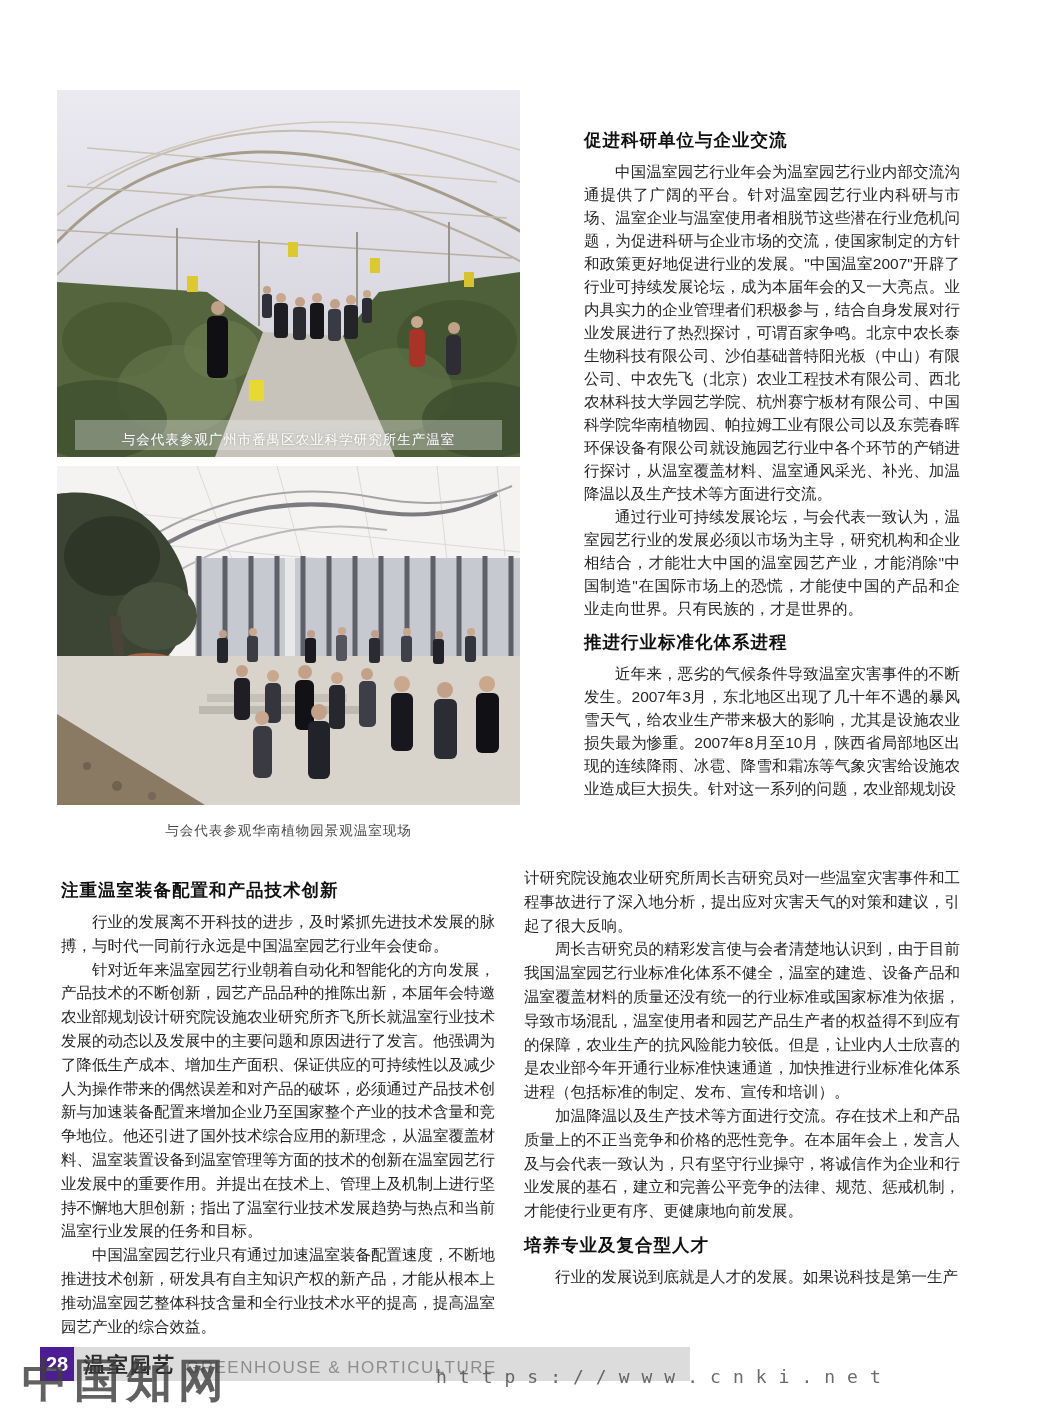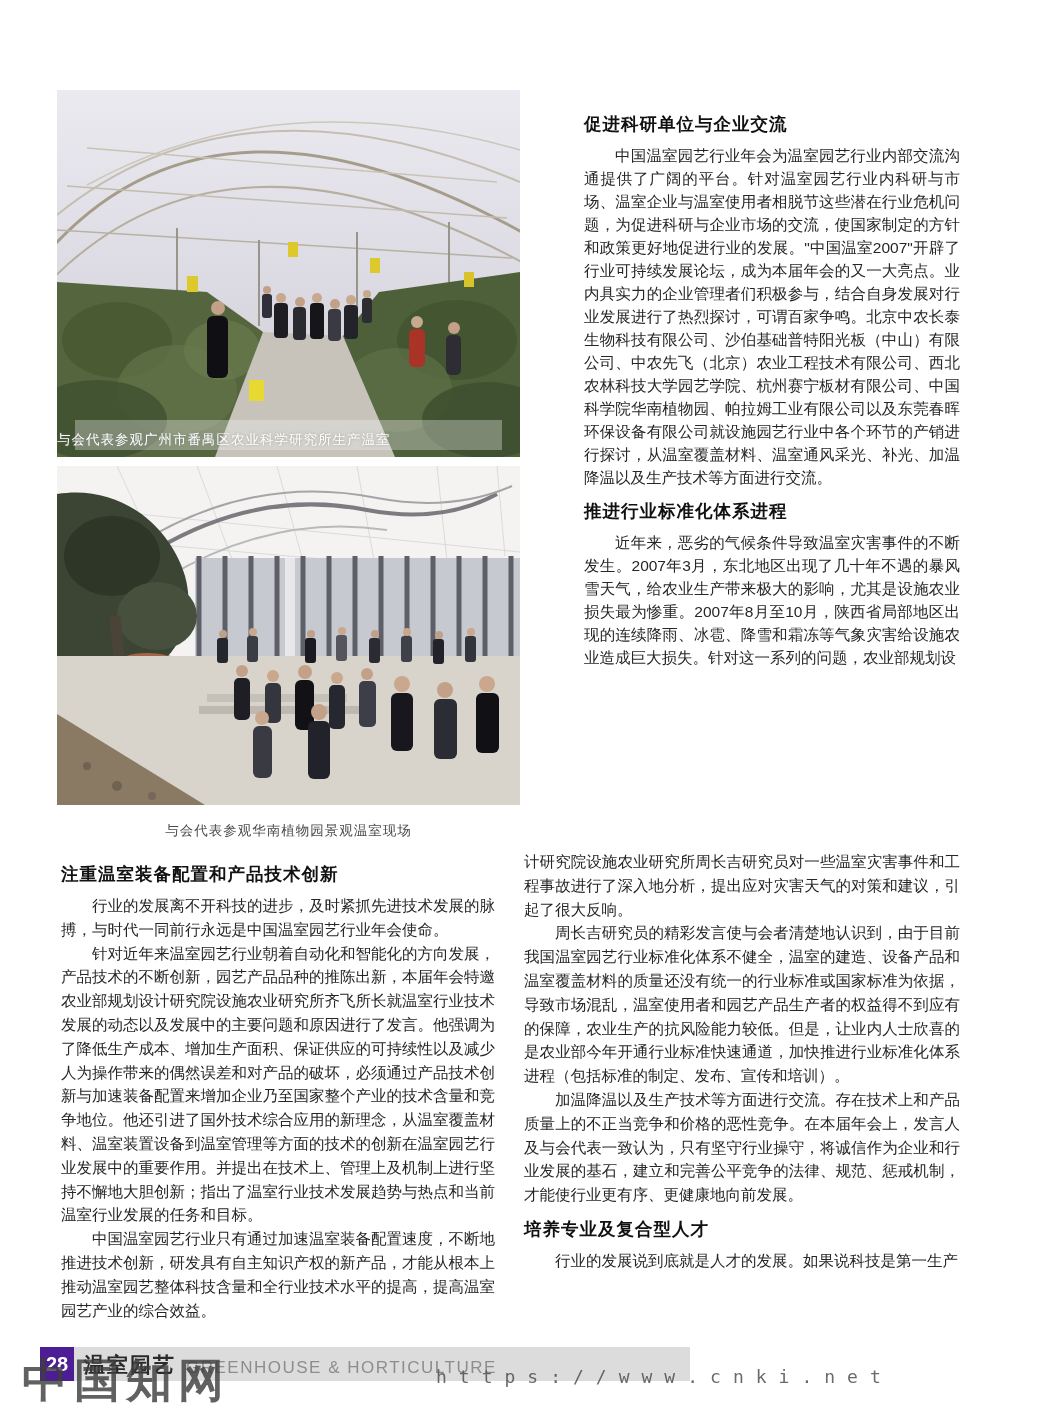--- a/index.html
+++ b/index.html
@@ -3,27 +3,27 @@
 <meta charset="utf-8">
 <style>
   html,body{margin:0;padding:0;background:#ffffff;}
   #page{
     position:relative;width:1046px;height:1410px;background:#ffffff;overflow:hidden;
     font-family:"Liberation Sans",sans-serif;color:#2b2b2b;
   }
   .photo{position:absolute;overflow:hidden;}
   .photo svg{display:block;}
   .photo-caption{
-    position:absolute;left:0;right:0;bottom:8px;
+    position:absolute;left:0;right:0;bottom:8px;text-align:center;
     color:#ffffff;font-size:13.5px;letter-spacing:1px;text-shadow:0 0 3px rgba(120,120,120,.6);
   }
   .caption-below{
     position:absolute;text-align:center;color:#4b4b4b;font-size:13.5px;letter-spacing:1px;
   }
-  .col{position:absolute;text-align:justify;}
+  .col{position:absolute;text-align:justify;margin-top:16px;}
   .col p{margin:0;font-size:15.5px;color:#262626;}
   .col-rt p{line-height:23px;}
   .col-rb p,.col-l p{line-height:23.8px;}
   .indent{text-indent:31px;}
   .heading{
     margin:0 0 8px 0;font-size:17.5px;font-weight:bold;color:#111111;
     letter-spacing:1px;line-height:24px;
   }
   .heading.mt{margin-top:10px;}
   
@@ -215,20 +215,21 @@
         <circle cx="205" cy="252" r="7" fill="#c9a88d"></circle>
           <rect x="196" y="260" width="19" height="52" rx="6" fill="#3a3a42"></rect>
       </g>
     </svg>
   </div>
   <div class="caption-below" style="left:57px;top:812px;width:463px;margin-top:10px;">与会代表参观华南植物园景观温室现场</div>
 
   <div class="col col-rt" style="left:584px;top:112px;width:376px;">
     <h3 class="heading">促进科研单位与企业交流</h3>
     <p class="indent">中国温室园艺行业年会为温室园艺行业内部交流沟通提供了广阔的平台。针对温室园艺行业内科研与市场、温室企业与温室使用者相脱节这些潜在行业危机问题，为促进科研与企业市场的交流，使国家制定的方针和政策更好地促进行业的发展。"中国温室2007"开辟了行业可持续发展论坛，成为本届年会的又一大亮点。业内具实力的企业管理者们积极参与，结合自身发展对行业发展进行了热烈探讨，可谓百家争鸣。北京中农长泰生物科技有限公司、沙伯基础普特阳光板（中山）有限公司、中农先飞（北京）农业工程技术有限公司、西北农林科技大学园艺学院、杭州赛宁板材有限公司、中国科学院华南植物园、帕拉姆工业有限公司以及东莞春晖环保设备有限公司就设施园艺行业中各个环节的产销进行探讨，从温室覆盖材料、温室通风采光、补光、加温降温以及生产技术等方面进行交流。</p>
+    <p class="indent">通过行业可持续发展论坛，与会代表一致认为，温室园艺行业的发展必须以市场为主导，研究机构和企业相结合，才能壮大中国的温室园艺产业，才能消除"中国制造"在国际市场上的恐慌，才能使中国的产品和企业走向世界。只有民族的，才是世界的。</p>
     <h3 class="heading mt">推进行业标准化体系进程</h3>
     <p class="indent">近年来，恶劣的气候条件导致温室灾害事件的不断发生。2007年3月，东北地区出现了几十年不遇的暴风雪天气，给农业生产带来极大的影响，尤其是设施农业损失最为惨重。2007年8月至10月，陕西省局部地区出现的连续降雨、冰雹、降雪和霜冻等气象灾害给设施农业造成巨大损失。针对这一系列的问题，农业部规划设</p>
   </div>
 
   <div class="col col-rb" style="left:524px;top:850px;width:436px;">
     <p>计研究院设施农业研究所周长吉研究员对一些温室灾害事件和工程事故进行了深入地分析，提出应对灾害天气的对策和建议，引起了很大反响。</p>
     <p class="indent">周长吉研究员的精彩发言使与会者清楚地认识到，由于目前我国温室园艺行业标准化体系不健全，温室的建造、设备产品和温室覆盖材料的质量还没有统一的行业标准或国家标准为依据，导致市场混乱，温室使用者和园艺产品生产者的权益得不到应有的保障，农业生产的抗风险能力较低。但是，让业内人士欣喜的是农业部今年开通行业标准快速通道，加快推进行业标准化体系进程（包括标准的制定、发布、宣传和培训）。</p>
     <p class="indent">加温降温以及生产技术等方面进行交流。存在技术上和产品质量上的不正当竞争和价格的恶性竞争。在本届年会上，发言人及与会代表一致认为，只有坚守行业操守，将诚信作为企业和行业发展的基石，建立和完善公平竞争的法律、规范、惩戒机制，才能使行业更有序、更健康地向前发展。</p>
     <h3 class="heading mt">培养专业及复合型人才</h3>
     <p class="indent">行业的发展说到底就是人才的发展。如果说科技是第一生产</p>

